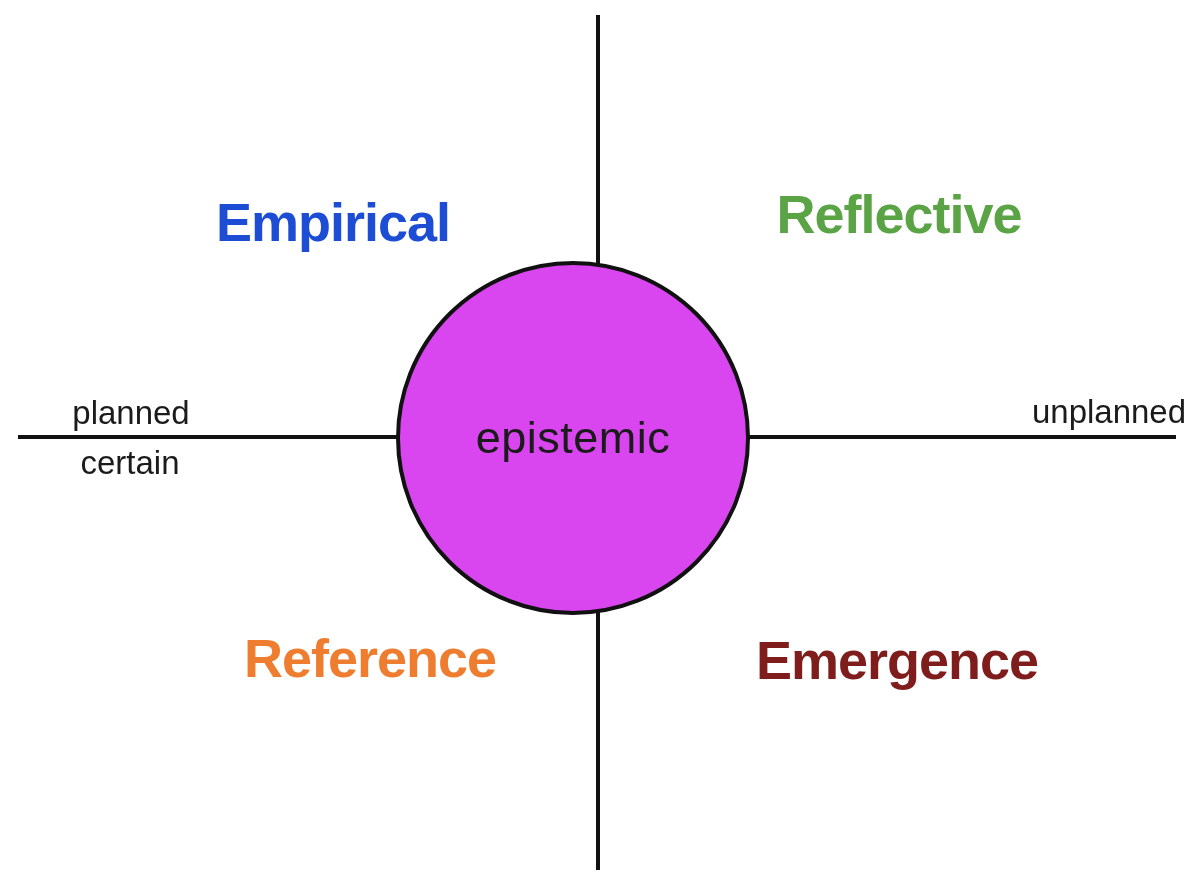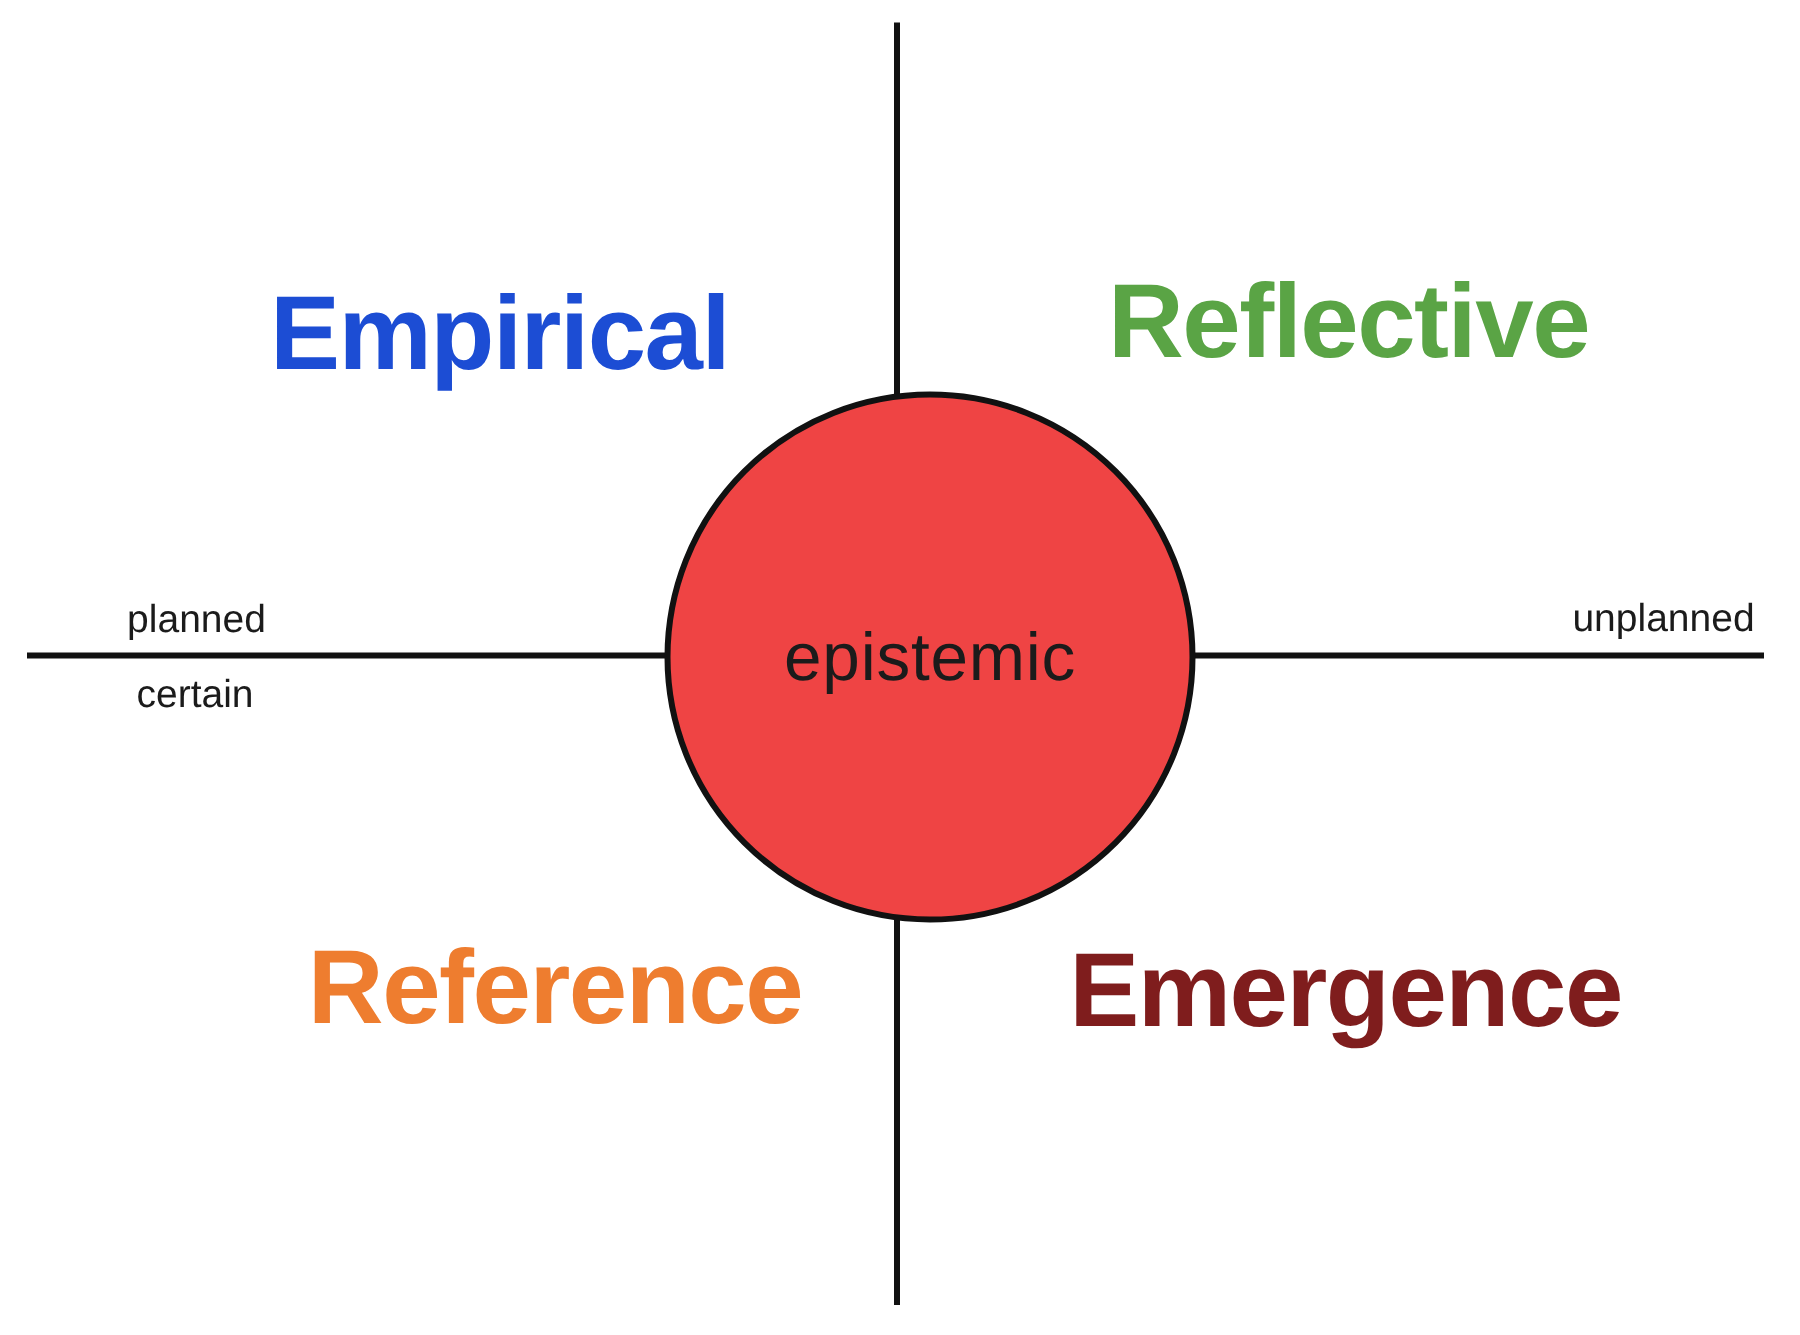--- a/index.html
+++ b/index.html
@@ -27,59 +27,59 @@
     height: 855px;
   }
   .axis-h {
     left: 18px;
     top: 435px;
     width: 1158px;
     height: 4px;
   }
   .center-circle {
     position: absolute;
-    left: 443px;
+    left: 396px;
     top: 261px;
     width: 354px;
     height: 354px;
     box-sizing: border-box;
     border: 4px solid #111111;
     border-radius: 50%;
-    background: #ef4444;
+    background: #d946ef;
     z-index: 2;
     display: flex;
     flex-direction: column;
     align-items: center;
     justify-content: center;
   }
   .center-text {
     font-size: 45px;
     line-height: 64px;
     color: #1b1b1b;
     text-align: center;
     font-weight: 400;
     letter-spacing: 0.5px;
   }
   .quad-label {
     position: absolute;
     transform: translate(-50%, -50%);
-    font-size: 70px;
+    font-size: 54px;
     font-weight: 700;
     white-space: nowrap;
     z-index: 3;
     letter-spacing: -1px;
   }
   .quad-empirical  { left: 333px; top: 222px; }
   .quad-reflective { left: 899px; top: 214px; }
   .quad-reference  { left: 330px; top: 658px; }
   .quad-emergence  { left: 897px; top: 660px; }
   .axis-label {
     position: absolute;
     transform: translate(-50%, -50%);
-    font-size: 26px;
+    font-size: 33px;
     color: #1b1b1b;
     white-space: nowrap;
     z-index: 3;
     font-weight: 400;
   }
   .lbl-planned   { left: 131px;  top: 413px; }
   .lbl-certain   { left: 130px;  top: 463px; }
   .lbl-unplanned { left: 1065px; top: 412px; margin-left: 44px; }
   .lbl-uncertain { left: 1066px; top: 464px; }
 </style>

